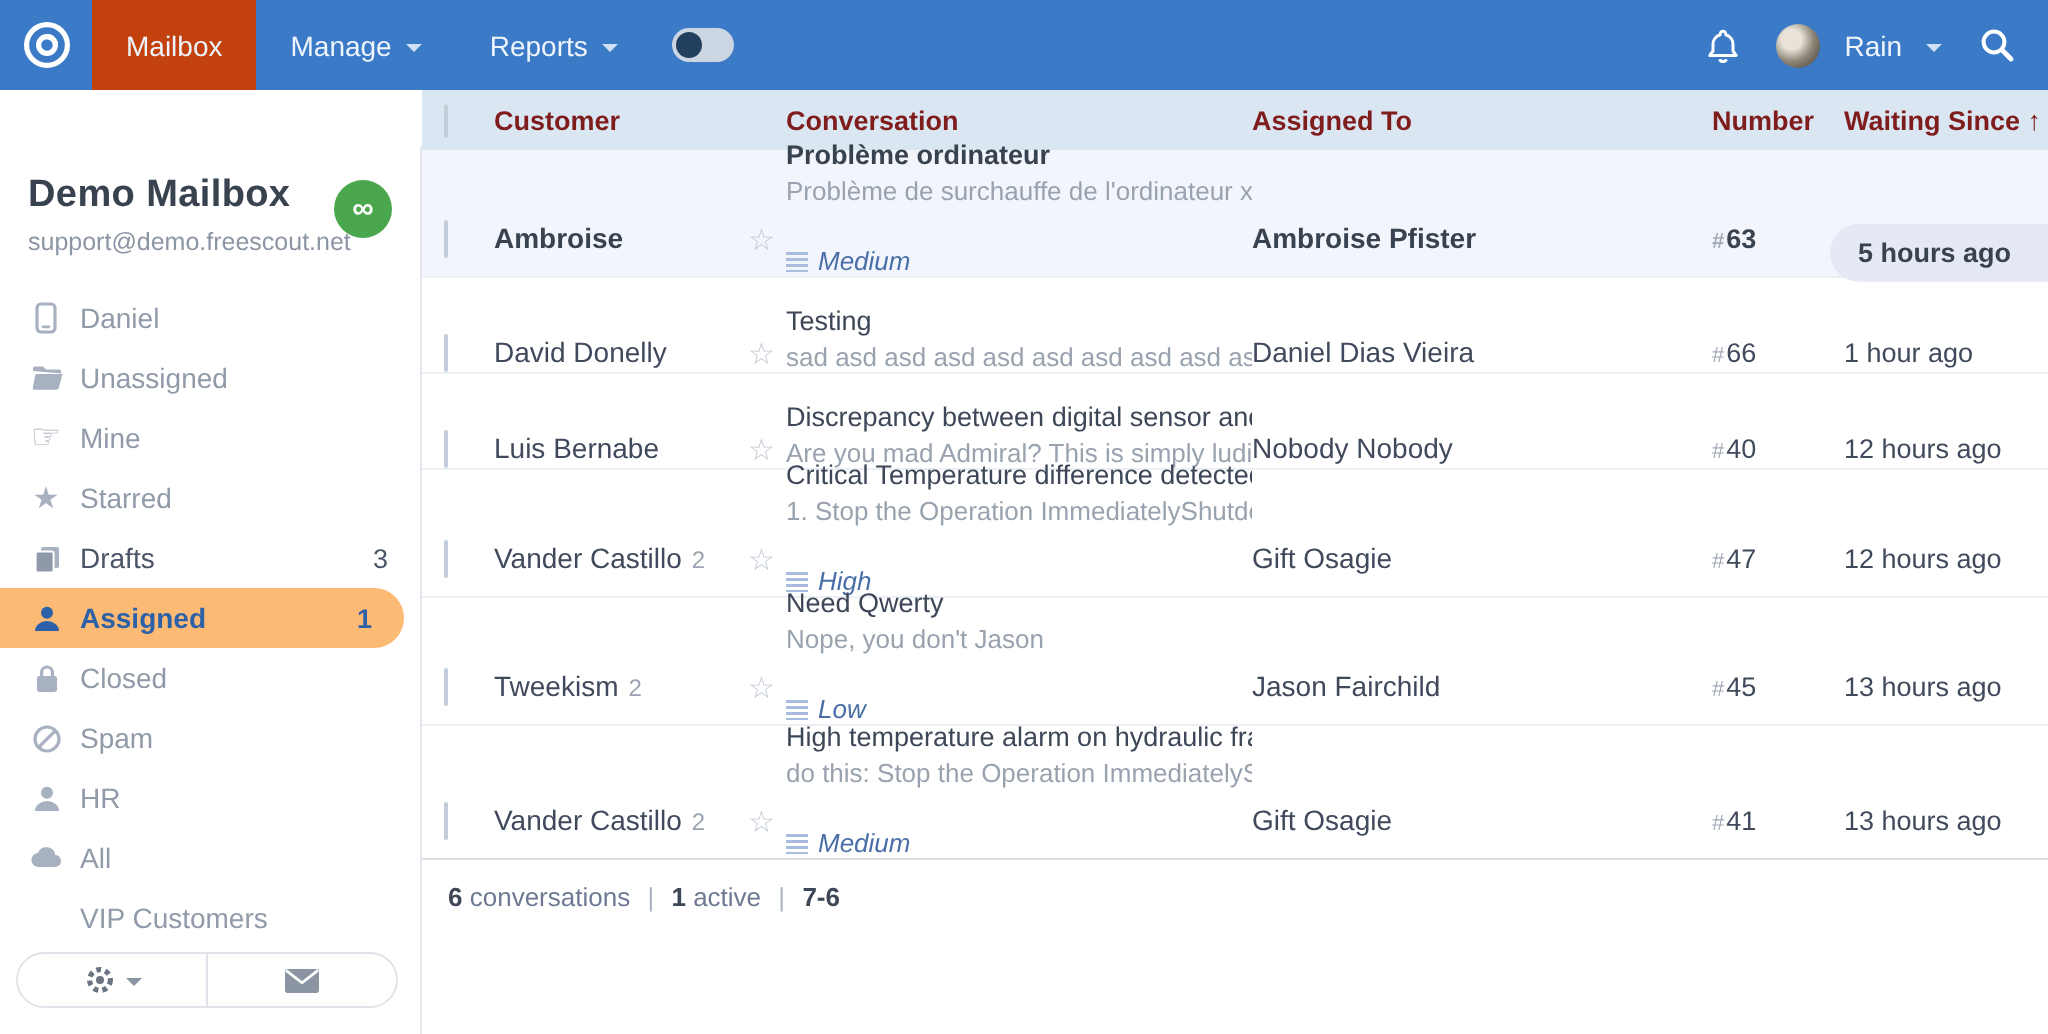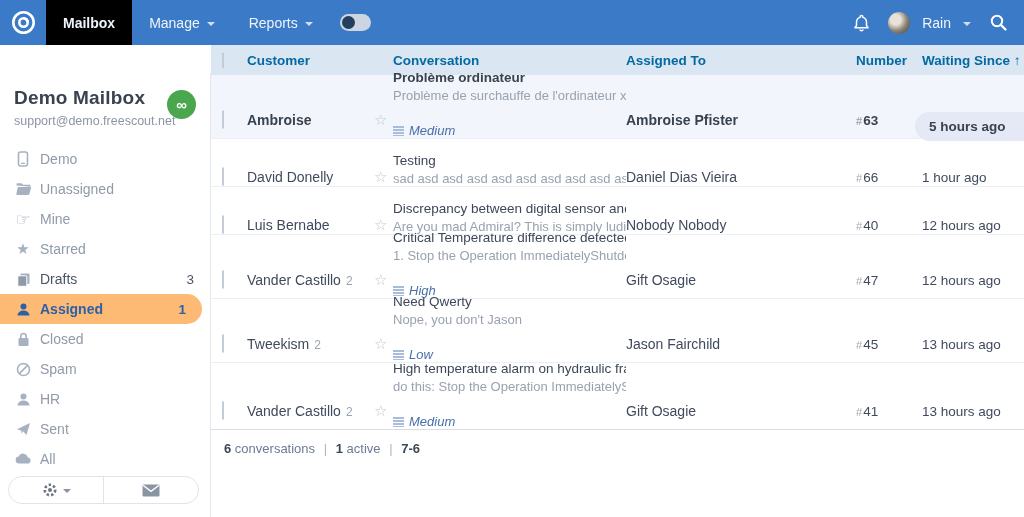--- a/index.html
+++ b/index.html
@@ -4,21 +4,21 @@
 <style>
   * { margin:0; padding:0; box-sizing:border-box; }
   html,body { background:#fff; }
   body { font-family:"Liberation Sans","DejaVu Sans",sans-serif; }
   .app { position:relative; width:1024px; height:517px; overflow:hidden; background:#fff; }
 
   
   .navbar { position:absolute; top:0; left:0; right:0; height:45px; background:#3a7ac7; display:flex; align-items:stretch; color:#fff; }
   .brand { width:46px; display:flex; align-items:center; justify-content:center; cursor:pointer; }
   .nav-item { display:flex; align-items:center; gap:7px; padding:0 17px; font-size:14px; color:#eef4fc; cursor:pointer; }
-  .nav-item.active { background:#000000; font-weight:700; }
+  .nav-item.active { background:#c2410c; font-weight:400; }
   .caret { width:0; height:0; border-left:4px solid transparent; border-right:4px solid transparent; border-top:4px solid #cfe0f4; margin-top:2px; }
   .toggle { width:31px; height:17px; background:#ccd6e3; border-radius:9px; margin:14px 6px 0 10px; position:relative; cursor:pointer; }
   .toggle .knob { position:absolute; left:2px; top:2px; width:13px; height:13px; border-radius:50%; background:#233f5e; }
   .nav-right { margin-left:auto; display:flex; align-items:center; gap:18px; padding-right:16px; }
   .bell { display:flex; cursor:pointer; }
   .user { display:flex; align-items:center; gap:12px; font-size:14px; color:#f0f5fc; cursor:pointer; }
   .avatar { width:22px; height:22px; border-radius:50%; background:radial-gradient(circle at 35% 35%, #e8e2d8 0 25%, #8c8577 55%, #3e3a33 100%); }
   .search-btn { display:flex; cursor:pointer; }
 
   
@@ -36,21 +36,21 @@
   .snav-item.active { background:#fdba74; border-radius:0 16px 16px 0; margin-right:8px; color:#2c61a8; font-weight:700; }
   .snav-item.active .sicon { color:#2c61a8; }
   .snav-item.active .count { color:#2c61a8; font-weight:700; }
   .side-actions { position:absolute; left:8px; right:11px; bottom:13px; height:28px; border:1px solid #e0e4ea; border-radius:16px; display:flex; background:#fff; }
   .side-actions .half { flex:1; display:flex; align-items:center; justify-content:center; gap:5px; cursor:pointer; }
   .side-actions .half + .half { border-left:1px solid #e0e4ea; }
   .side-actions .caret { border-top-color:#8a93a2; }
 
   
   .main { position:absolute; top:45px; left:211px; right:0; bottom:0; background:#fff; }
-  .thead { display:flex; align-items:center; height:30px; background:#dbe6f3; color:#0369a1; font-size:13.5px; font-weight:700; }
+  .thead { display:flex; align-items:center; height:30px; background:#dbe6f3; color:#7f1d1d; font-size:13.5px; font-weight:700; }
   .cell-check { width:36px; padding-left:11px; flex:none; }
   .cell-customer { width:127px; flex:none; }
   .cell-star { width:19px; flex:none; color:#c2cad5; font-size:15px; }
   .cell-conv { width:233px; flex:none; overflow:hidden; }
   .cell-assigned { width:230px; flex:none; }
   .cell-number { width:66px; flex:none; }
   .cell-waiting { flex:1; position:relative; }
   .cbox { width:16px; height:16px; border:1px solid #c3cdd9; border-radius:3px; background:#fff; cursor:pointer; }
   .sort-arrow { font-weight:700; }
 
@@ -142,21 +142,21 @@
     </div>
 
     <div class="snav">
       <div class="snav-item">
         <span class="sicon">
             <svg width="14" height="16" viewBox="0 0 14 16">
               <rect x="2.5" y="1" width="9" height="14" rx="2" fill="none" stroke="#a8b1c0" stroke-width="1.6"></rect>
               <line x1="5.5" y1="12.4" x2="8.5" y2="12.4" stroke="#a8b1c0" stroke-width="1.4" stroke-linecap="round"></line>
             </svg>
           </span>
-        <span>Demo</span>
+        <span>Daniel</span>
       </div>
       <div class="snav-item">
         <span class="sicon">
             <svg width="17" height="14" viewBox="0 0 17 14">
               <path d="M1.5 3.5 V2.2 a1 1 0 0 1 1-1 h4 l1.5 1.6 h6.5 a1 1 0 0 1 1 1 v1" fill="#a8b1c0"></path>
               <path d="M2.8 5 h13.4 l-1.8 7 a1.2 1.2 0 0 1-1.2.9 H2.4 a1 1 0 0 1-1-1.2 Z" fill="#a8b1c0"></path>
             </svg>
           </span>
         <span>Unassigned</span>
       </div>
@@ -207,28 +207,20 @@
         <span>Spam</span>
       </div>
       <div class="snav-item">
         <span class="sicon">
             <svg width="15" height="15" viewBox="0 0 15 15">
               <circle cx="7.5" cy="4.4" r="3" fill="#a8b1c0"></circle>
               <path d="M1.5 13.5 a6 5 0 0 1 12 0 Z" fill="#a8b1c0"></path>
             </svg>
           </span>
         <span>HR</span>
-      </div>
-      <div class="snav-item">
-        <span class="sicon">
-            <svg width="15" height="14" viewBox="0 0 15 14">
-              <path d="M1 7.2 L14 1 L10.5 13 L7.2 9.2 L5.5 12 V8.8 Z" fill="#a8b1c0"></path>
-            </svg>
-          </span>
-        <span>Sent</span>
       </div>
       <div class="snav-item">
         <span class="sicon">
             <svg width="17" height="12" viewBox="0 0 17 12">
               <path d="M4.5 10.5 a3.5 3.5 0 0 1-.6-7 a4.6 4.6 0 0 1 8.8 1 a3 3 0 0 1-.4 6 Z" fill="#a8b1c0"></path>
             </svg>
           </span>
         <span>All</span>
       </div>
       <div class="snav-item">

